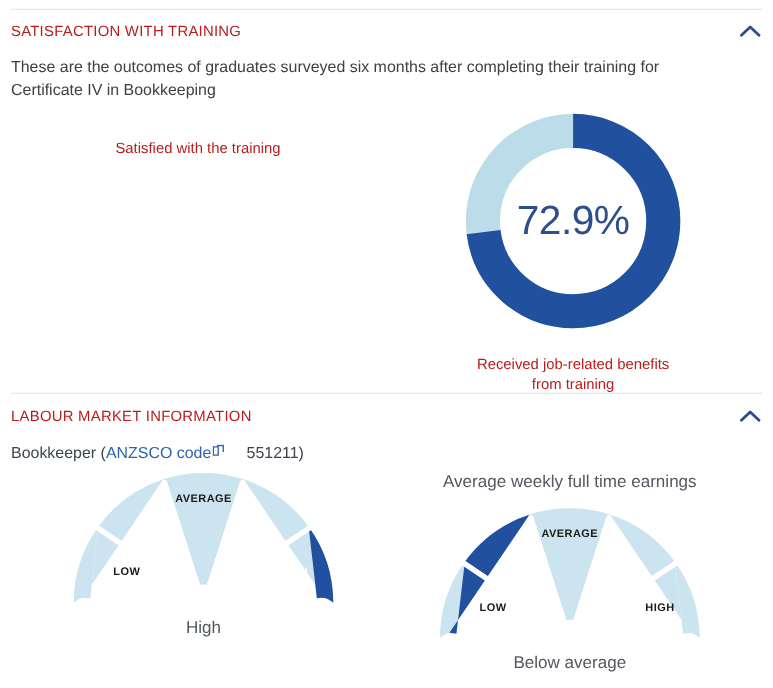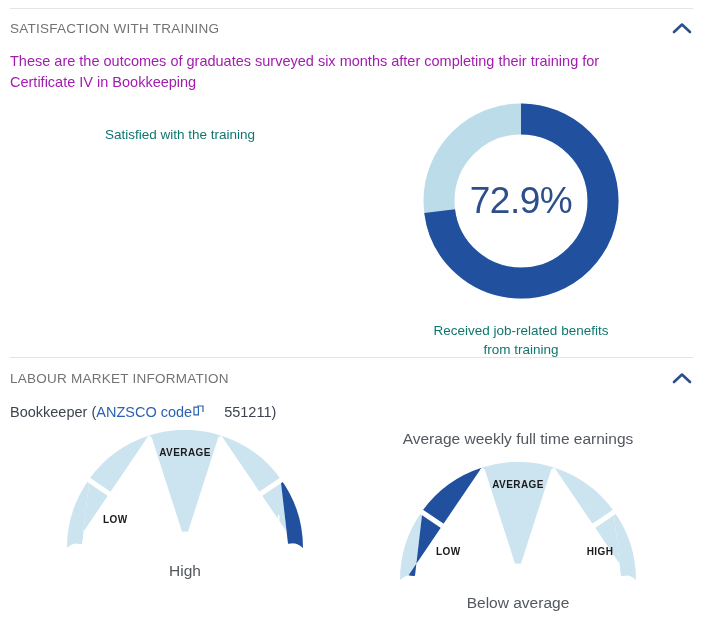--- a/index.html
+++ b/index.html
@@ -35,40 +35,40 @@
     left: 10px;
     right: 8px;
     display: flex;
     align-items: center;
     justify-content: space-between;
     cursor: pointer;
   }
   .section-header .title {
     font-size: 13.5px;
     letter-spacing: 0.25px;
-    color: #737373;
+    color: #b91c1c;
     font-weight: 400;
   }
   .chev {
     width: 26px;
     height: 26px;
     display: flex;
     align-items: center;
     justify-content: center;
   }
   .chev svg { display: block; }
 
   .intro {
     position: absolute;
     left: 10px;
     width: 645px;
     top: 51px;
     font-size: 14.5px;
     line-height: 21px;
-    color: #a21caf;
+    color: #404040;
   }
 
   
   .donut-row {
     position: absolute;
     top: 103px;
     left: 0;
     width: 703px;
     height: 245px;
   }
@@ -94,21 +94,21 @@
     align-items: center;
     justify-content: center;
     font-size: 37px;
     color: #2c4f8c;
     letter-spacing: -0.5px;
   }
   .donut-caption {
     margin-top: 22px;
     font-size: 13.5px;
     line-height: 19px;
-    color: #0f766e;
+    color: #b91c1c;
   }
 
   
   .anzsco-line {
     position: absolute;
     left: 10px;
     top: 403px;
     font-size: 14.5px;
     color: #3d4450;
     white-space: nowrap;

